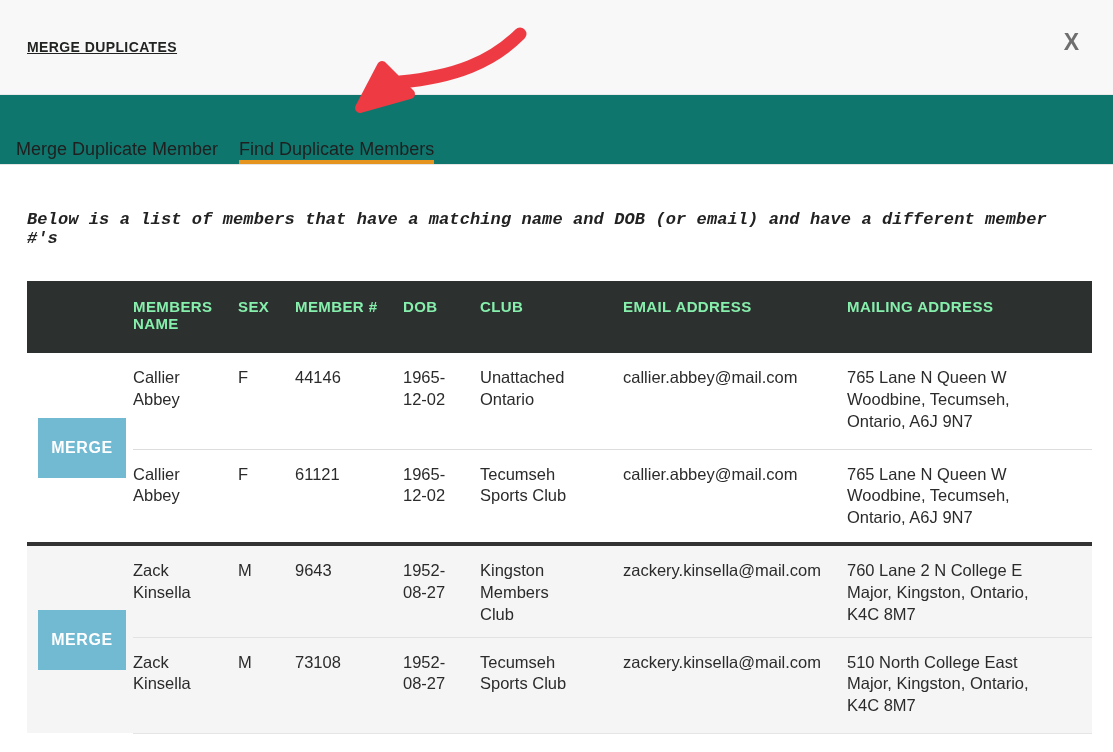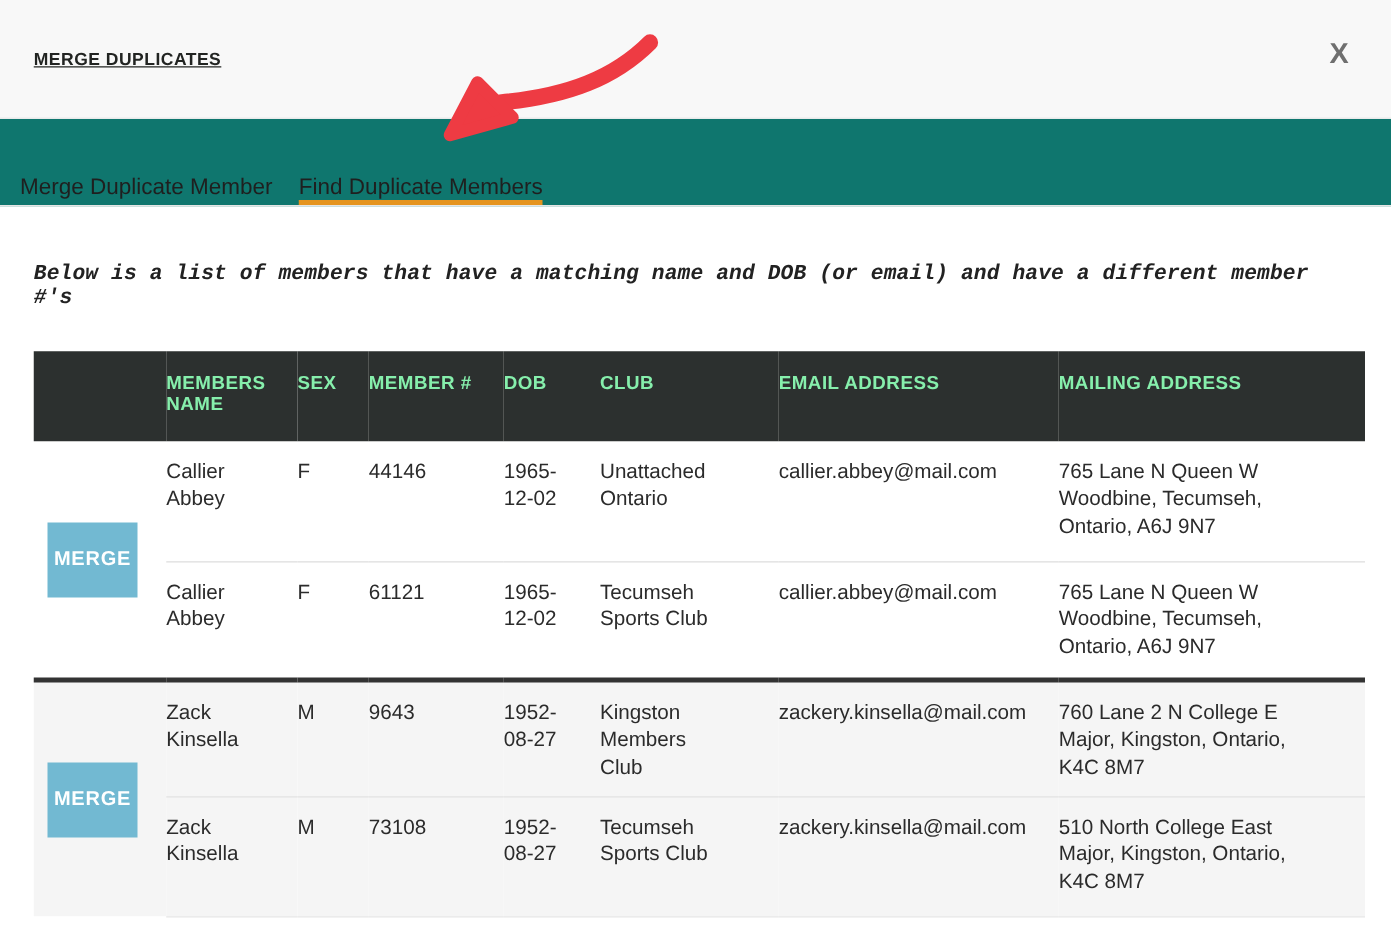--- a/index.html
+++ b/index.html
@@ -108,21 +108,21 @@
   tbody.group-b tr.row-2 td { height: 96px; }
 
   tbody.group-a tr.row-1 td.data { border-bottom: 1px solid #dddddd; }
   tbody.group-b tr.row-1 td.data { border-bottom: 1px solid #e2e2e2; }
 
   tbody.group-b { background: #f5f5f5; }
   tbody.group-b tr.row-1 td { border-top: 4px solid #333333; }
   tbody.group-b tr.row-2 td { border-bottom: 1px solid #e5e5e5; }
 
   .merge-btn {
-    width: 72px; height: 60px;
+    width: 88px; height: 60px;
     background: #72b9d2;
     color: #ffffff;
     border: none;
     font-family: "Liberation Sans", sans-serif;
     font-size: 16px; font-weight: 700; letter-spacing: 0.6px;
     cursor: pointer;
   }
 </style>
 </head>
 <body>

